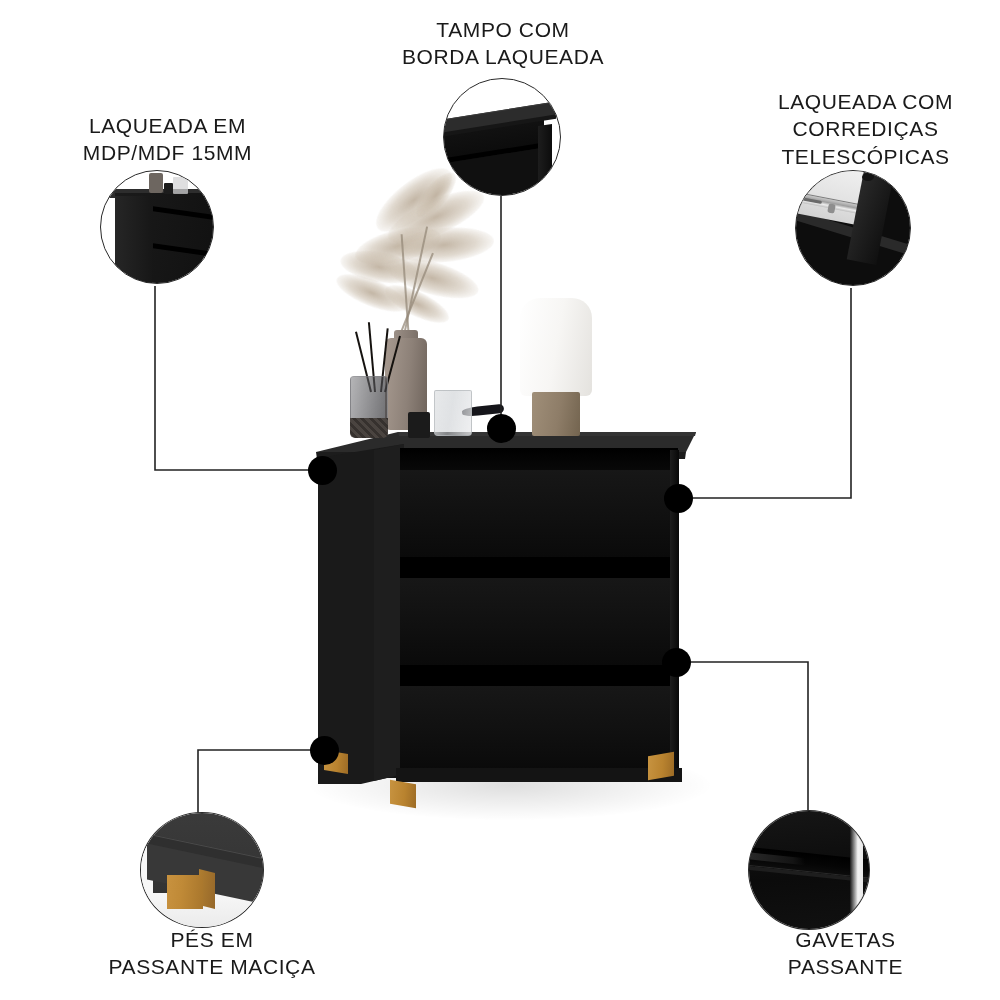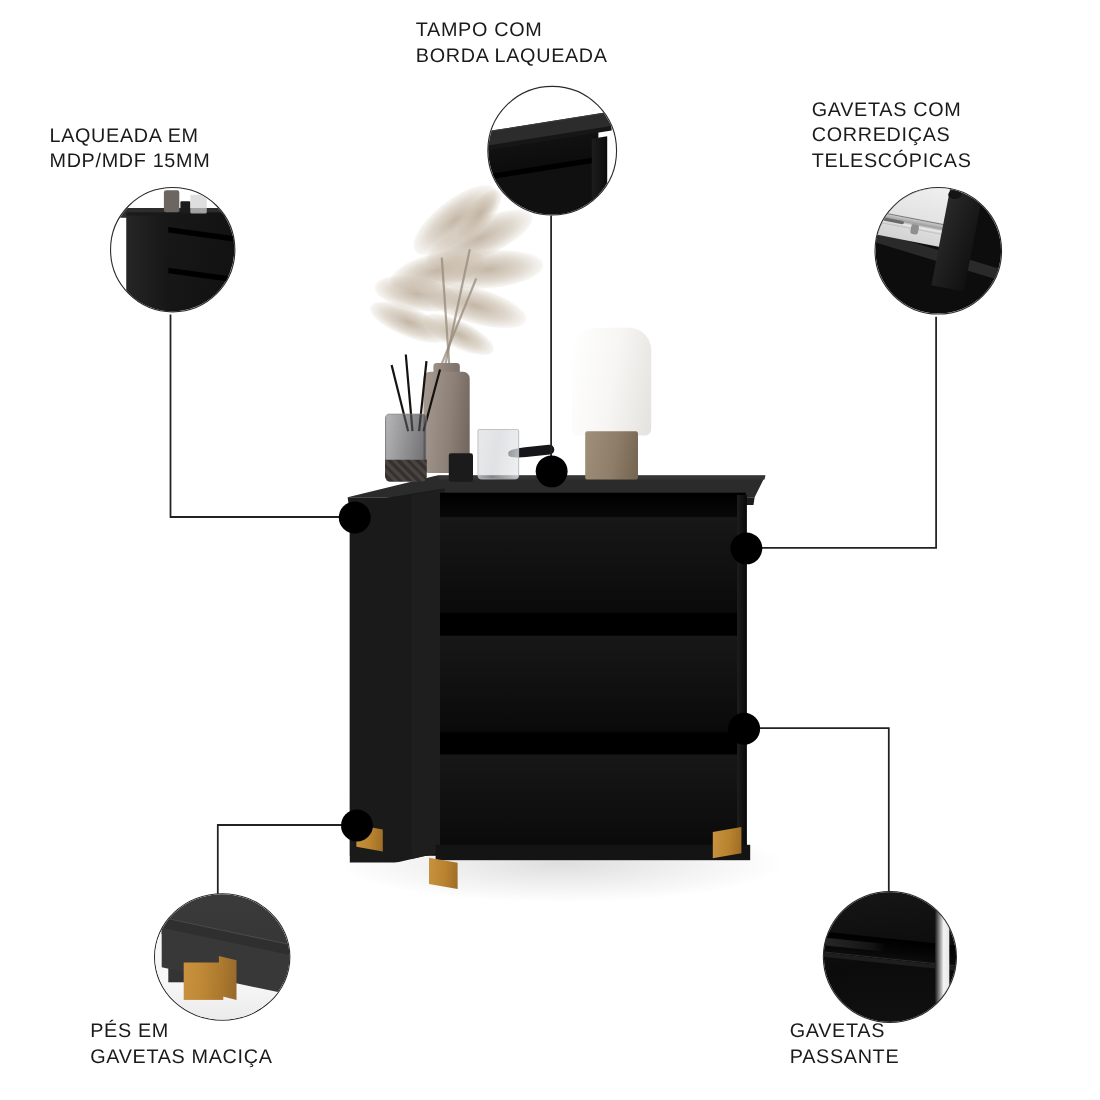--- a/index.html
+++ b/index.html
@@ -16,24 +16,24 @@
   }
   #stage {
     position: absolute;
     left: 0; top: 0;
     width: 1000px; height: 1000px;
     background: #ffffff;
   }
   
   .label {
     position: absolute;
-    text-align: left;
+    text-align: center;
     color: #1a1a1a;
     font-family: "Liberation Sans", sans-serif;
-    font-size: 18px;
+    font-size: 21px;
     font-weight: 400;
     letter-spacing: 0.6px;
     line-height: 1.30;
     white-space: pre-line;
     user-select: none;
   }
   #label-estrutura { left: 45px;  top: 112px; width: 245px; }
   #label-tampo     { left: 378px; top: 16px;  width: 250px; }
   #label-gavetas   { left: 738px; top: 88px;  width: 255px; }
   #label-pes       { left: 82px;  top: 926px; width: 260px; }
@@ -516,23 +516,23 @@
       <div class="bx-right"></div>
     </div>
   </div>
 
   <div class="label" id="label-estrutura">LAQUEADA EM
 MDP/MDF 15MM</div>
 
   <div class="label" id="label-tampo">TAMPO COM
 BORDA LAQUEADA</div>
 
-  <div class="label" id="label-gavetas">GAVETAS COM
+  <div class="label" id="label-gavetas">LAQUEADA COM
 CORREDIÇAS
 TELESCÓPICAS</div>
 
   <div class="label" id="label-pes">PÉS EM
-GAVETAS MACIÇA</div>
+PASSANTE MACIÇA</div>
 
   <div class="label" id="label-puxador">GAVETAS
 PASSANTE</div>
 
 </div>
 
 </body></html>

